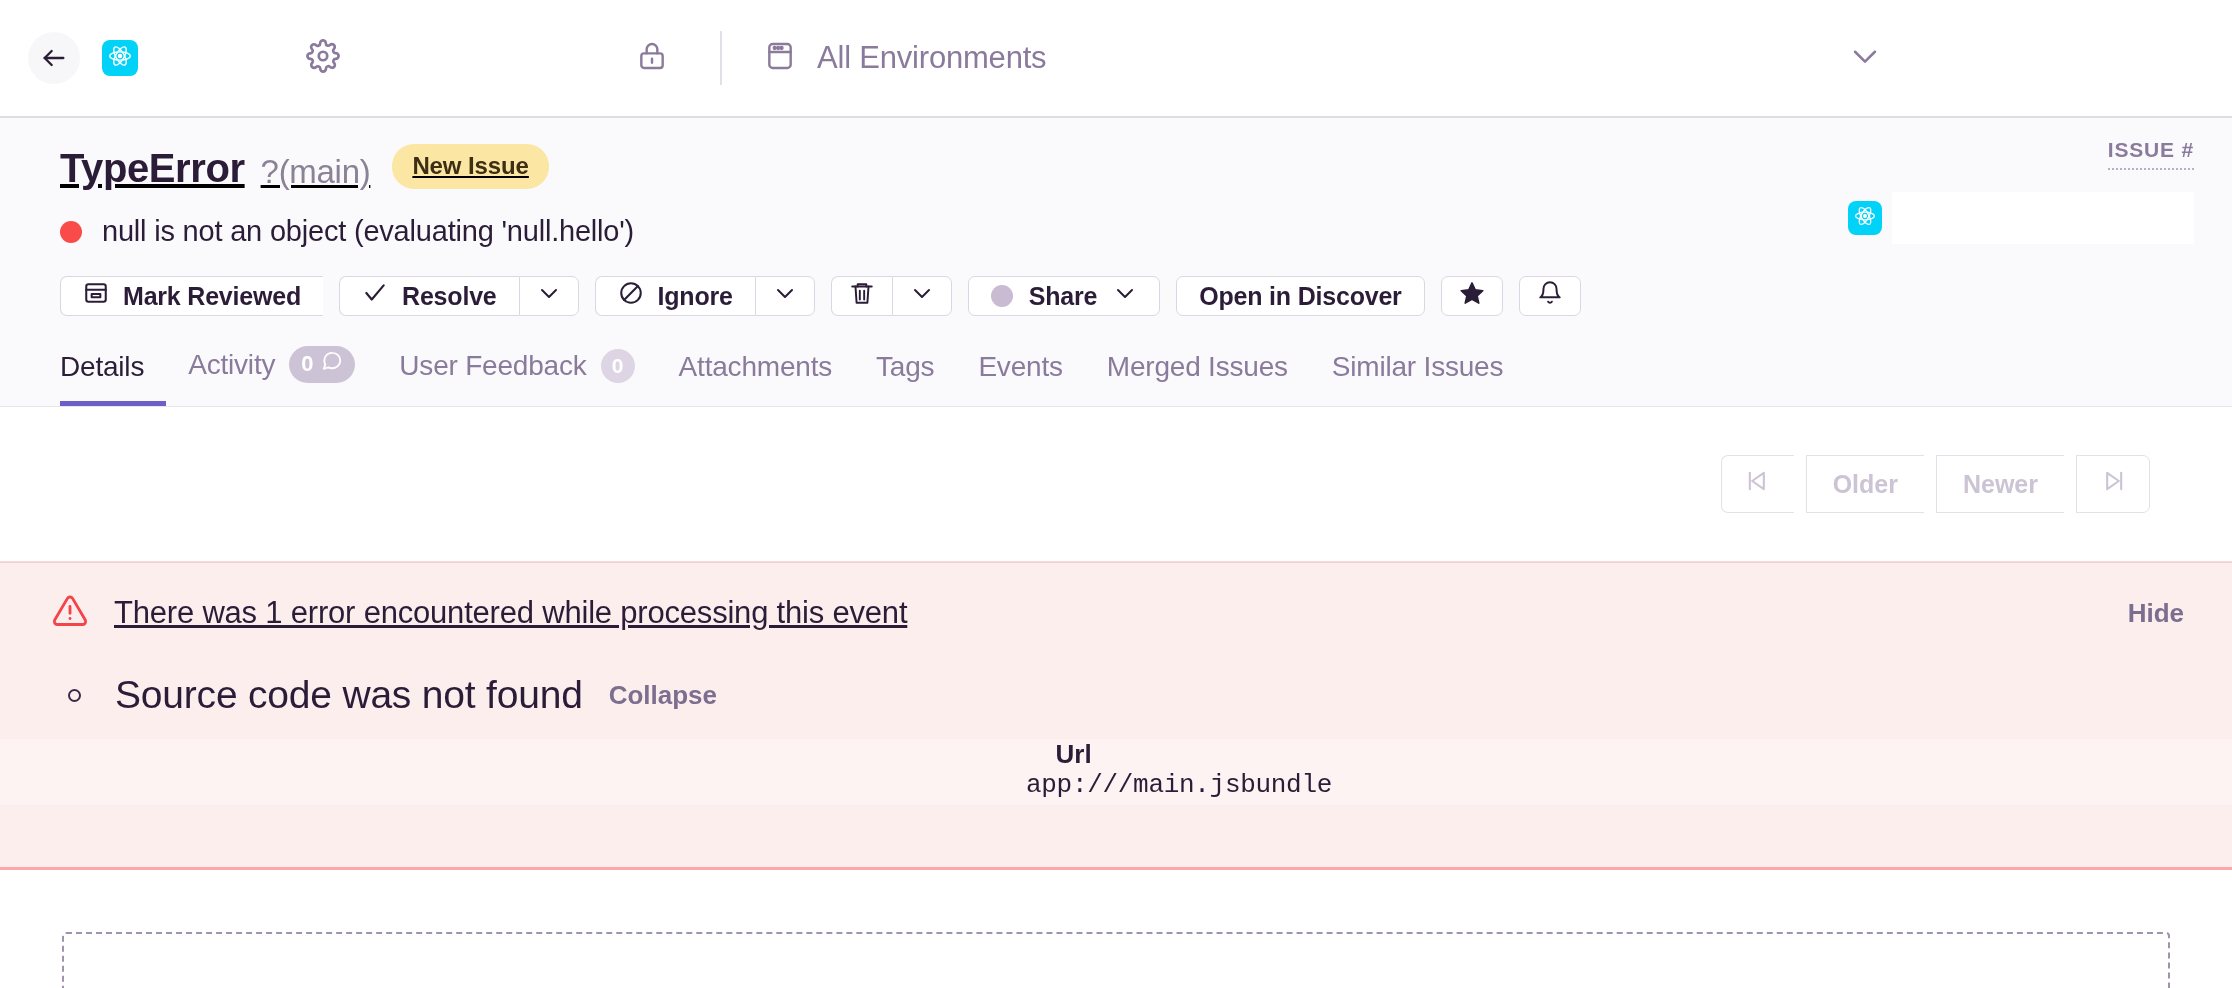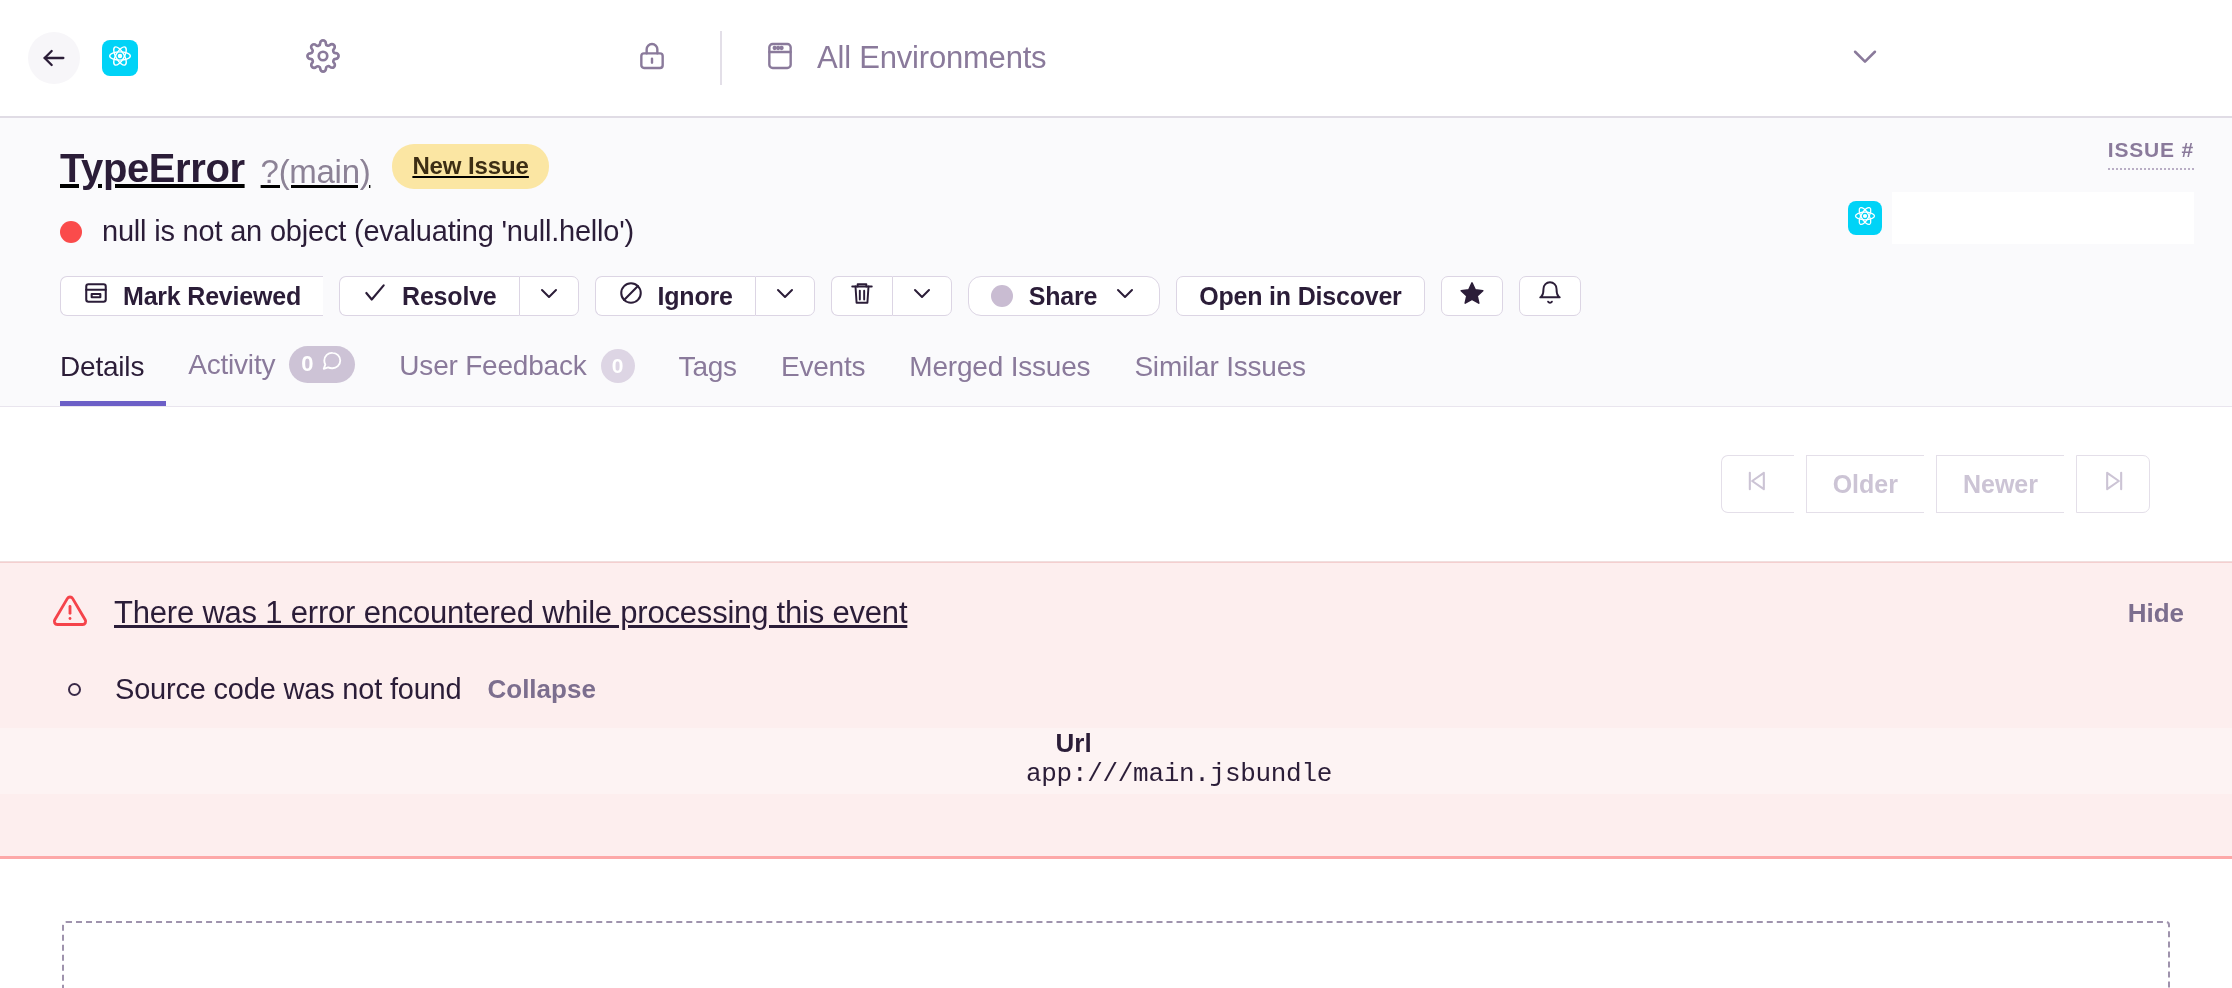--- a/index.html
+++ b/index.html
@@ -311,21 +311,21 @@
     align-items: center;
     padding: 10px 0 22px 68px;
   }
   .hollow-bullet {
     width: 13px; height: 13px;
     border: 2px solid #3a2a48;
     border-radius: 50%;
     flex: 0 0 auto;
   }
   .err-item-title {
-    font-size: 29px;
+    font-size: 39px;
     color: #2b1d38;
     margin-left: 34px;
     letter-spacing: -0.2px;
   }
   .collapse-link {
     font-size: 26px;
     font-weight: bold;
     color: #7c6e8e;
     margin-left: 26px;
     cursor: pointer;
@@ -534,21 +534,21 @@
       <div class="btn caret">
         <span>
           <svg width="24" height="24" viewBox="0 0 24 24" fill="none" stroke="#2b1d38" stroke-width="2" stroke-linecap="round" stroke-linejoin="round">
               <polyline points="5 9 12 16 19 9"></polyline>
             </svg>
         </span>
       </div>
     </div>
 
     <div class="btn-group">
-      <div class="btn" style="border-right:1px solid #dcd5e4;border-radius:13px;gap:16px;">
+      <div class="btn" style="border-right:1px solid #dcd5e4;border-radius:7px;gap:16px;">
         <span class="share-dot"></span>
         <span>Share</span>
         <span>
           <svg width="24" height="24" viewBox="0 0 24 24" fill="none" stroke="#2b1d38" stroke-width="2" stroke-linecap="round" stroke-linejoin="round">
               <polyline points="5 9 12 16 19 9"></polyline>
             </svg>
         </span>
       </div>
     </div>
 
@@ -585,20 +585,23 @@
         <span>
           <svg width="22" height="22" viewBox="0 0 24 24" fill="none" stroke="#ffffff" stroke-width="2" stroke-linecap="round" stroke-linejoin="round">
             <path d="M21 11.5a8.4 8.4 0 0 1-9 8.4 9 9 0 0 1-4.2-1L3 20.5l1.7-4.6A8.4 8.4 0 0 1 3.6 11.5a8.4 8.4 0 0 1 9-8.4 8.4 8.4 0 0 1 8.4 8.4z"></path>
           </svg>
         </span>
       </span>
     </div>
     <div class="tab">
       <span>User Feedback</span>
       <span class="tab-circle">0</span>
+    </div>
+    <div class="tab">
+      <span>Attachments</span>
     </div>
     <div class="tab">
       <span>Tags</span>
     </div>
     <div class="tab">
       <span>Events</span>
     </div>
     <div class="tab">
       <span>Merged Issues</span>
     </div>

